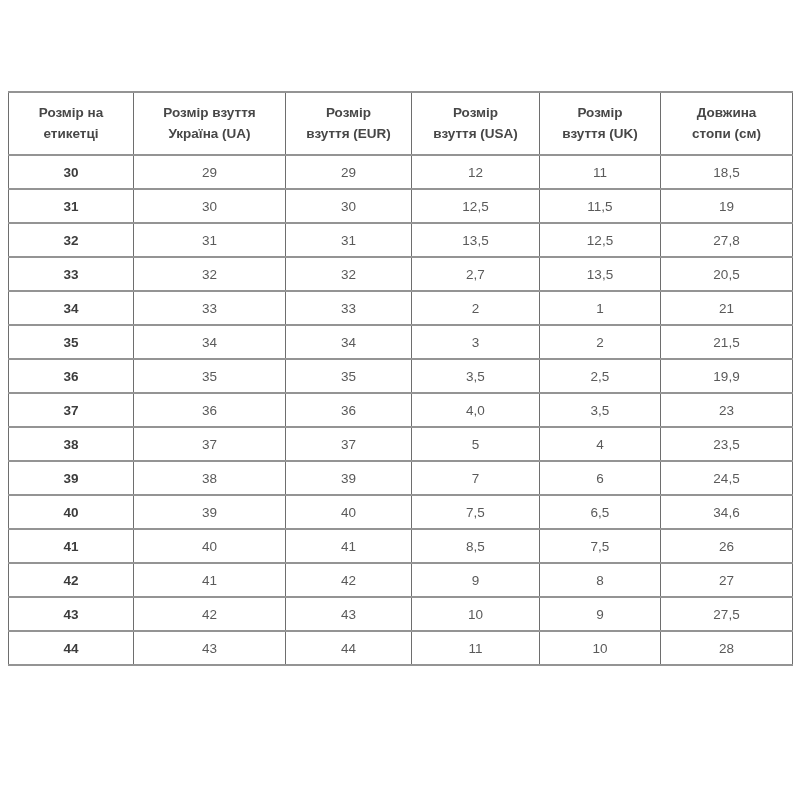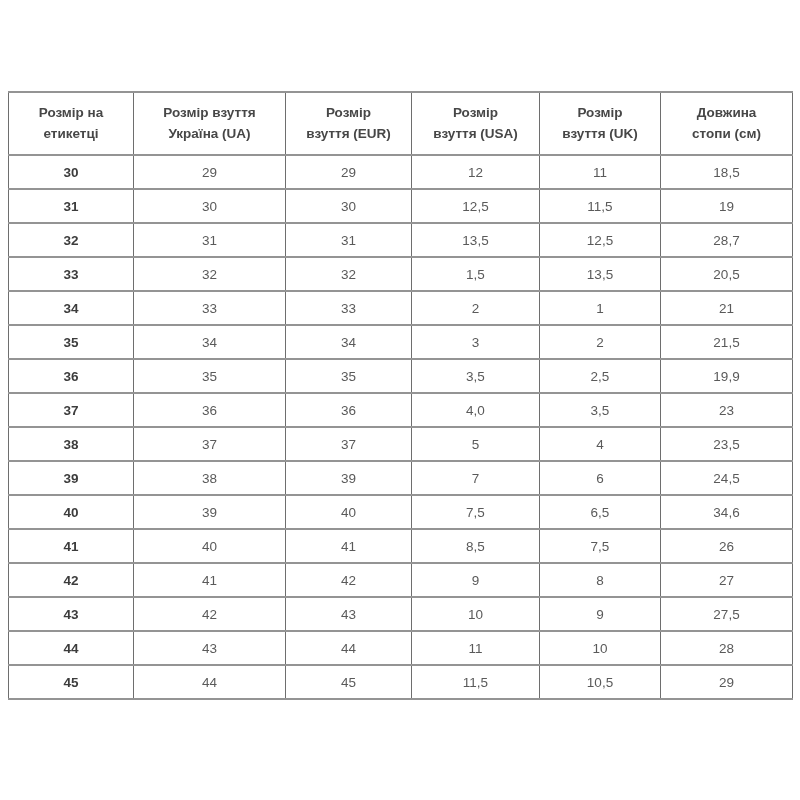--- a/index.html
+++ b/index.html
@@ -97,27 +97,27 @@
           <td>12,5</td>
           <td>11,5</td>
           <td>19</td>
         </tr>
         <tr>
           <td class="label-col">32</td>
           <td>31</td>
           <td>31</td>
           <td>13,5</td>
           <td>12,5</td>
-          <td>28,7</td>
+          <td>27,8</td>
         </tr>
         <tr>
           <td class="label-col">33</td>
           <td>32</td>
           <td>32</td>
-          <td>1,5</td>
+          <td>2,7</td>
           <td>13,5</td>
           <td>20,5</td>
         </tr>
         <tr>
           <td class="label-col">34</td>
           <td>33</td>
           <td>33</td>
           <td>2</td>
           <td>1</td>
           <td>21</td>
@@ -195,23 +195,15 @@
           <td>27,5</td>
         </tr>
         <tr>
           <td class="label-col">44</td>
           <td>43</td>
           <td>44</td>
           <td>11</td>
           <td>10</td>
           <td>28</td>
         </tr>
-        <tr>
-          <td class="label-col">45</td>
-          <td>44</td>
-          <td>45</td>
-          <td>11,5</td>
-          <td>10,5</td>
-          <td>29</td>
-        </tr>
       </tbody>
   </table>
 </div>
 
 </body></html>

